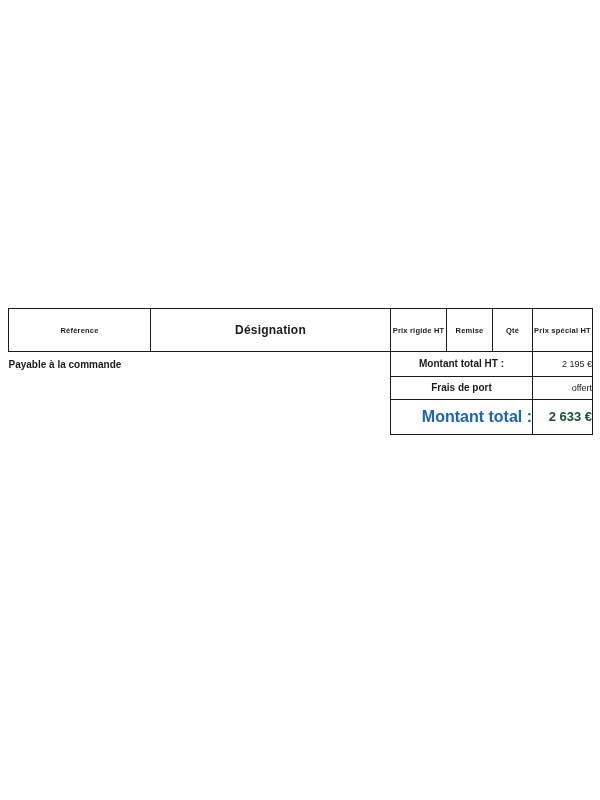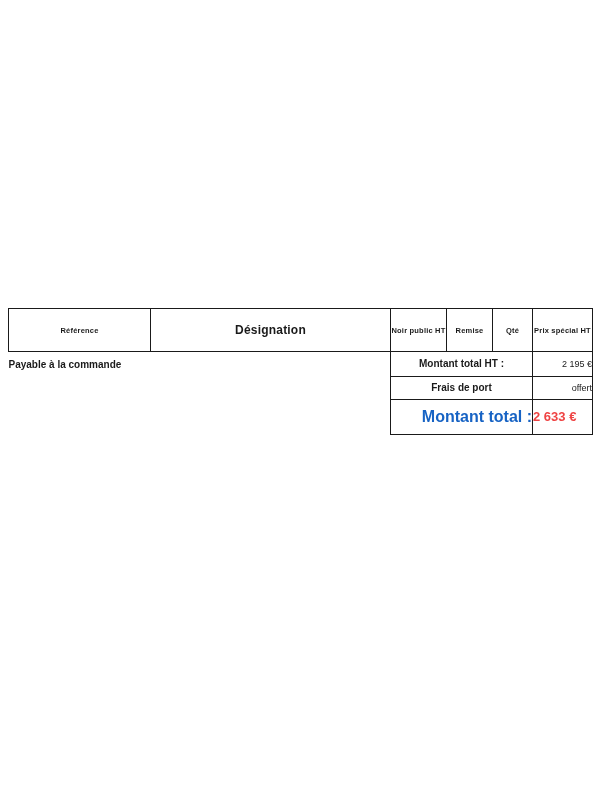--- a/index.html
+++ b/index.html
@@ -93,45 +93,46 @@
   }
   .total-label {
     text-align: right;
     padding-right: 10px;
     font-size: 16px;
     font-weight: bold;
     color: #1763c4;
     height: 34px;
   }
   .total-value {
+    text-align: right;
     padding-right: 6px;
     font-size: 13px;
     font-weight: bold;
-    color: #ef4444;
+    color: #14532d;
     height: 34px;
   }
 </style>
 </head>
 <body>
 
 <div class="quote-wrap">
   <table class="quote">
     <colgroup>
       <col style="width:142px">
       <col style="width:240px">
       <col style="width:56px">
       <col style="width:46px">
       <col style="width:40px">
       <col style="width:60px">
     </colgroup>
     <tbody>
       <tr>
         <td class="hdr">Référence</td>
         <td class="hdr desig">Désignation</td>
-        <td class="hdr">Noir public HT</td>
+        <td class="hdr">Prix rigide HT</td>
         <td class="hdr">Remise</td>
         <td class="hdr">Qté</td>
         <td class="hdr">Prix spécial HT</td>
       </tr>
 
 
       <tr>
         <td class="pay-note noborder" colspan="2">Payable à la commande</td>
         <td class="sum-label" colspan="3">Montant total HT :</td>
         <td class="sum-value">2 195 €</td>

